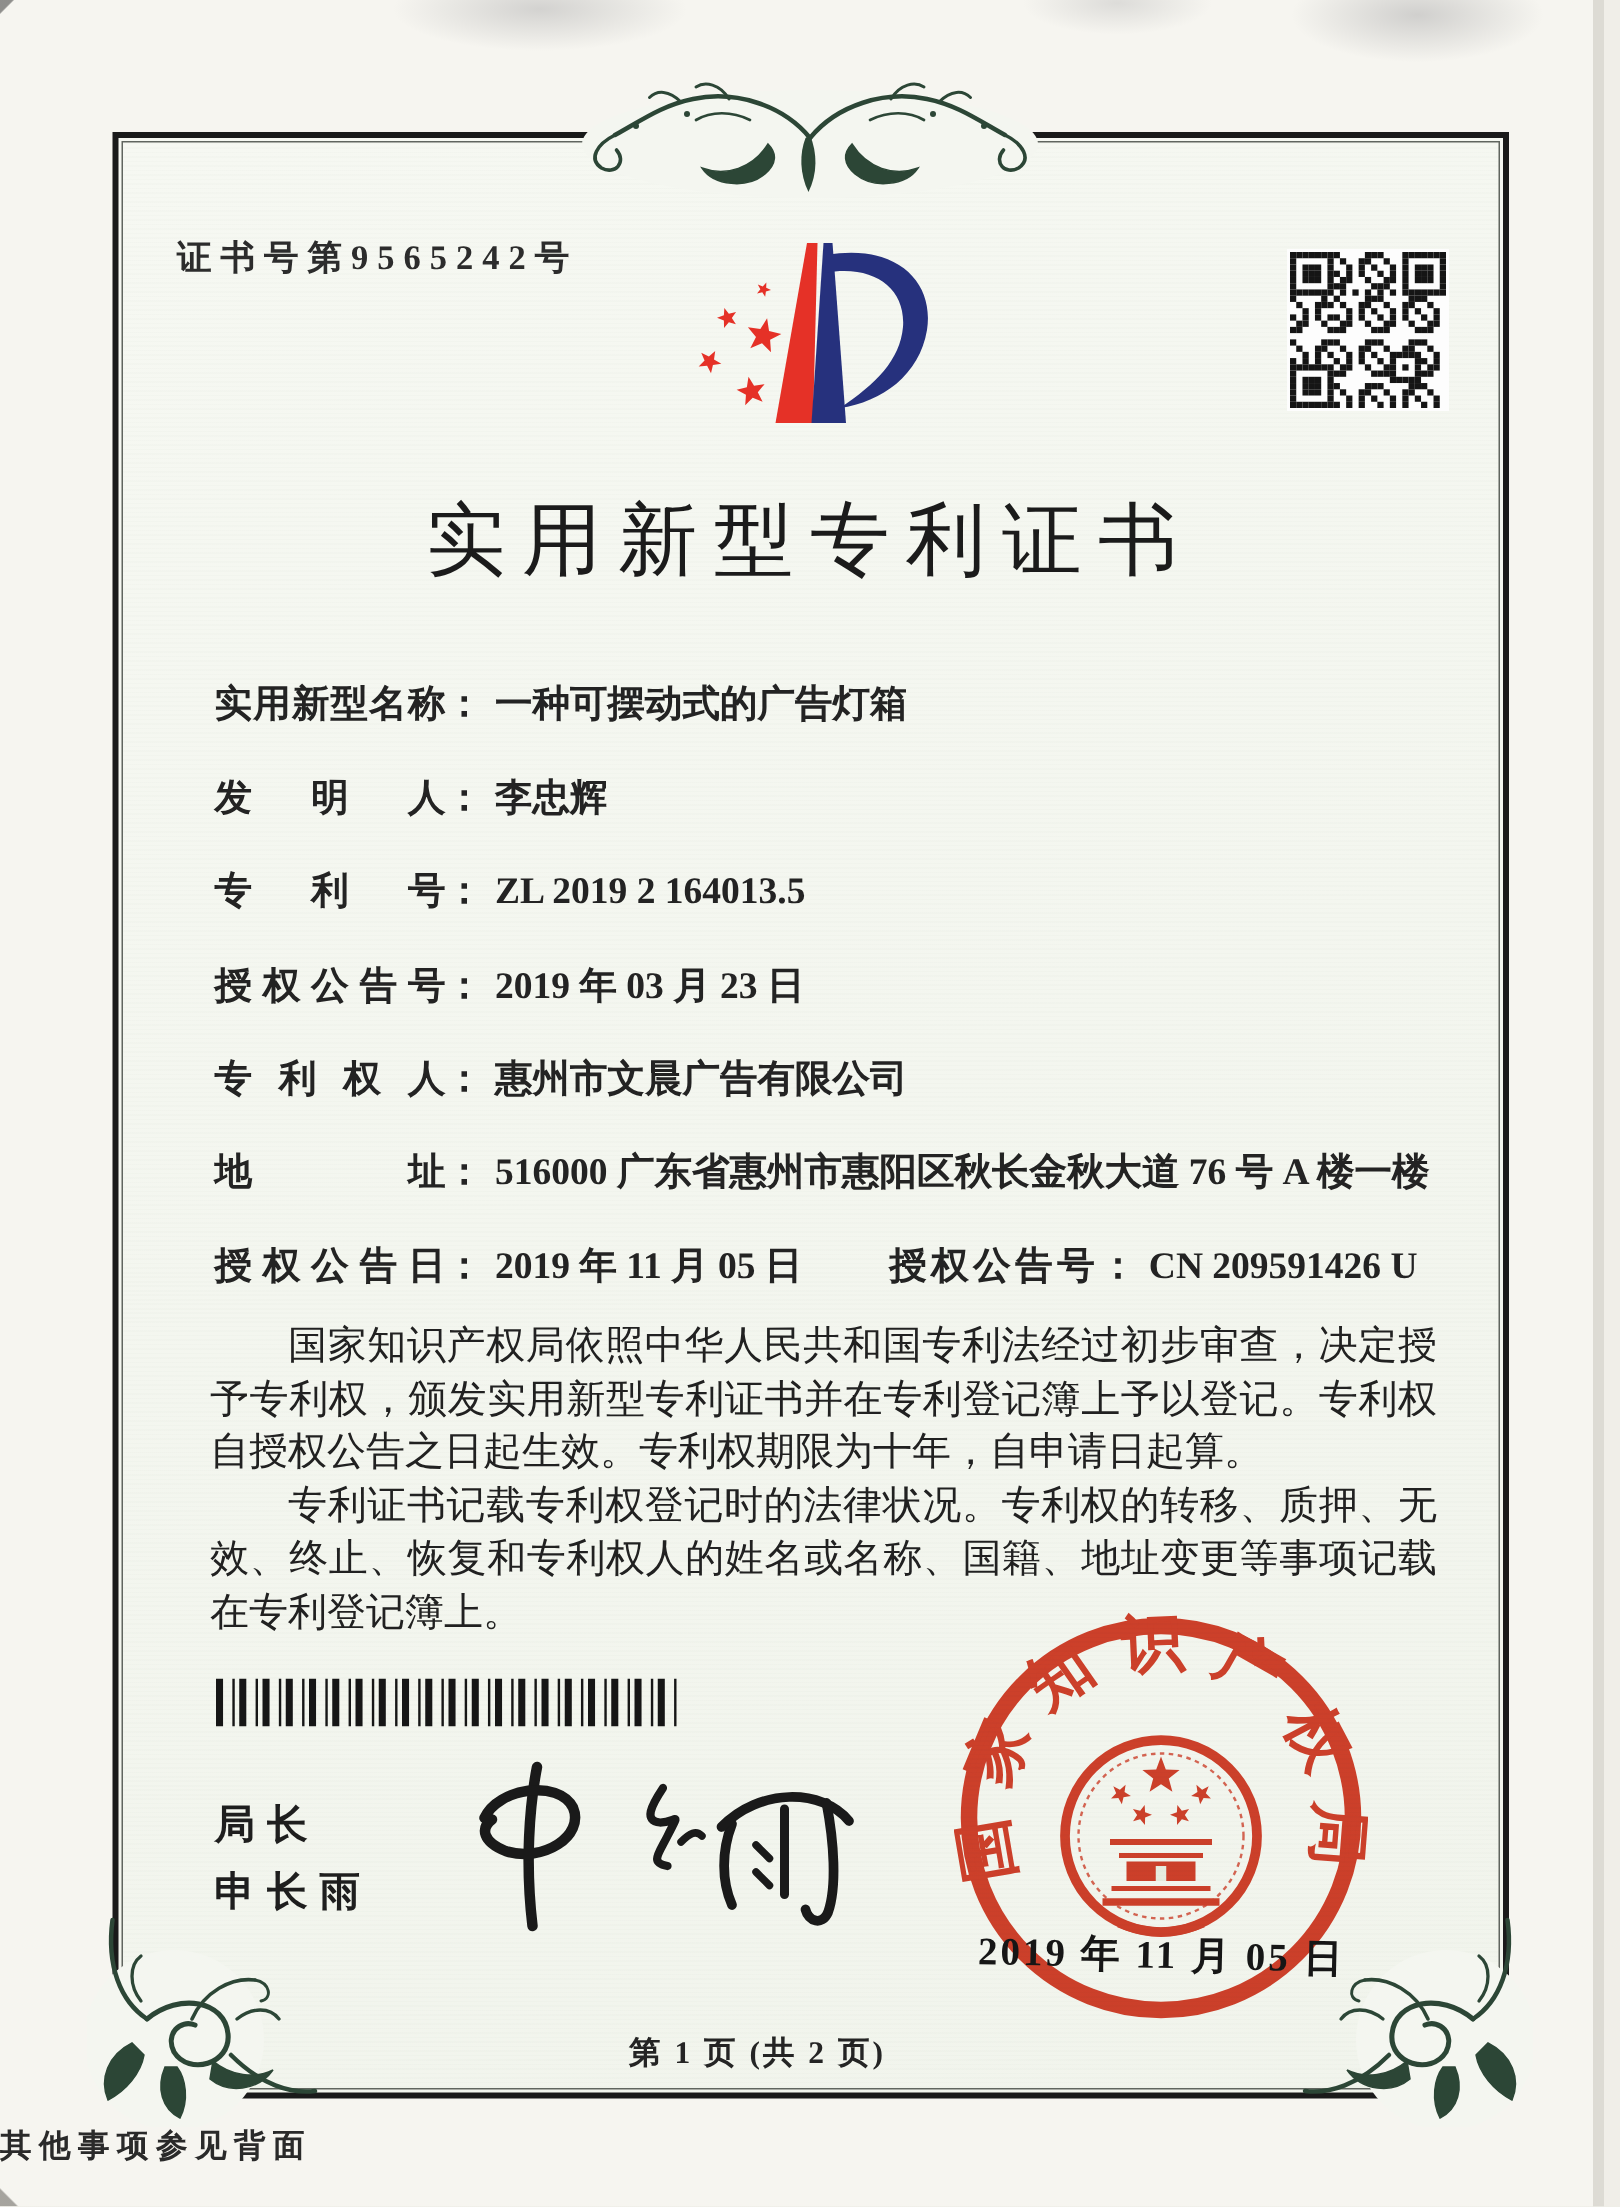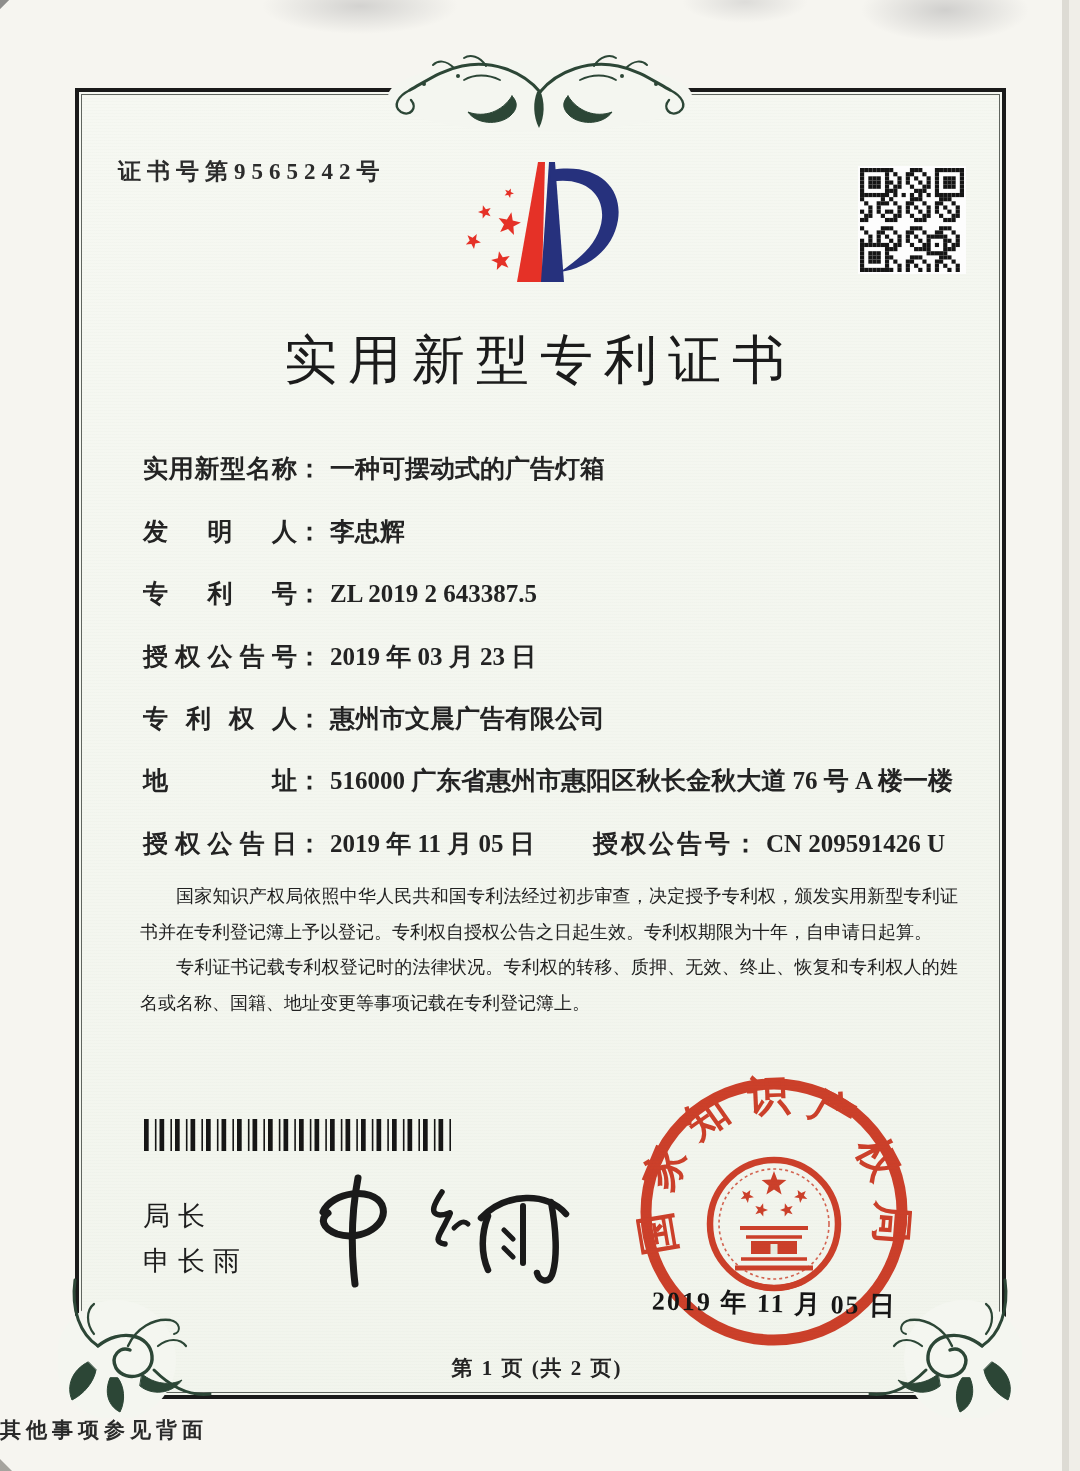--- a/index.html
+++ b/index.html
@@ -41,37 +41,37 @@
   
   .frow{position:absolute;left:143px;width:830px;font-size:25px;font-weight:600;
     color:#232323;z-index:4;white-space:nowrap;}
   .flabel{display:inline-block;width:154px;text-align:justify;text-align-last:justify;
     vertical-align:bottom;}
   .fvalue{margin-left:8px;}
   .pair2{margin-left:58px;}
   .pair2 .flabel2{letter-spacing:3px;}
 
   
-  .paras{position:absolute;left:140px;top:879px;width:818px;font-size:18px;
+  .paras{position:absolute;left:140px;top:879px;width:818px;font-size:26px;
     line-height:35.5px;text-align:justify;color:#212121;font-weight:500;z-index:4;}
   .paras p{margin:0;text-indent:2em;}
 
   
   .barcode{position:absolute;left:144px;top:1119px;width:312px;height:32px;z-index:4;}
   .officer{position:absolute;left:143px;top:1194px;z-index:4;
-    font-family:"Liberation Sans","DejaVu Sans",sans-serif;font-weight:400;
+    font-family:"Liberation Sans","DejaVu Sans",sans-serif;font-weight:700;
     font-size:27px;letter-spacing:8px;line-height:45px;color:#1e1e1e;}
   .signature{position:absolute;left:292px;top:1162px;width:290px;height:135px;z-index:4;}
   .seal{position:absolute;left:636px;top:1074px;width:276px;height:276px;z-index:4;
     mix-blend-mode:multiply;opacity:.96;}
   .seal-date{position:absolute;left:652px;top:1286px;font-size:26px;font-weight:700;
     letter-spacing:2px;color:#161616;transform:rotate(1.2deg);z-index:5;white-space:nowrap;}
 
   .page-info{position:absolute;left:0;width:1010px;top:1354px;text-align:center;
-    font-size:21px;color:#242424;font-weight:600;letter-spacing:2px;z-index:4;margin-left:32px;}
+    font-size:21px;color:#242424;font-weight:600;letter-spacing:2px;z-index:4;}
   .back-note{position:absolute;left:0;width:1080px;top:1416px;
     font-size:21px;color:#2a2a2a;font-weight:600;letter-spacing:5px;z-index:4;}
 
   svg{display:block;}
 </style>
 </head>
 <body>
 
 <div class="page">
 
@@ -437,21 +437,21 @@
 
   <div class="title">实用新型专利证书</div>
 
   <div class="frow" style="top:515px">
     <span class="flabel">发明人</span><span>：</span><span class="fvalue">李忠辉</span>
   </div>
   <div class="frow" style="top:452px">
     <span class="flabel">实用新型名称</span><span>：</span><span class="fvalue">一种可摆动式的广告灯箱</span>
   </div>
   <div class="frow" style="top:577px">
-    <span class="flabel">专利号</span><span>：</span><span class="fvalue">ZL 2019 2 643387.5</span>
+    <span class="flabel">专利号</span><span>：</span><span class="fvalue">ZL 2019 2 164013.5</span>
   </div>
   <div class="frow" style="top:640px">
     <span class="flabel">授权公告号</span><span>：</span><span class="fvalue">2019 年 03 月 23 日</span>
   </div>
   <div class="frow" style="top:702px">
     <span class="flabel">专利权人</span><span>：</span><span class="fvalue">惠州市文晨广告有限公司</span>
   </div>
   <div class="frow" style="top:764px">
     <span class="flabel">地址</span><span>：</span><span class="fvalue">516000  广东省惠州市惠阳区秋长金秋大道 76 号 A 楼一楼</span>
   </div>

